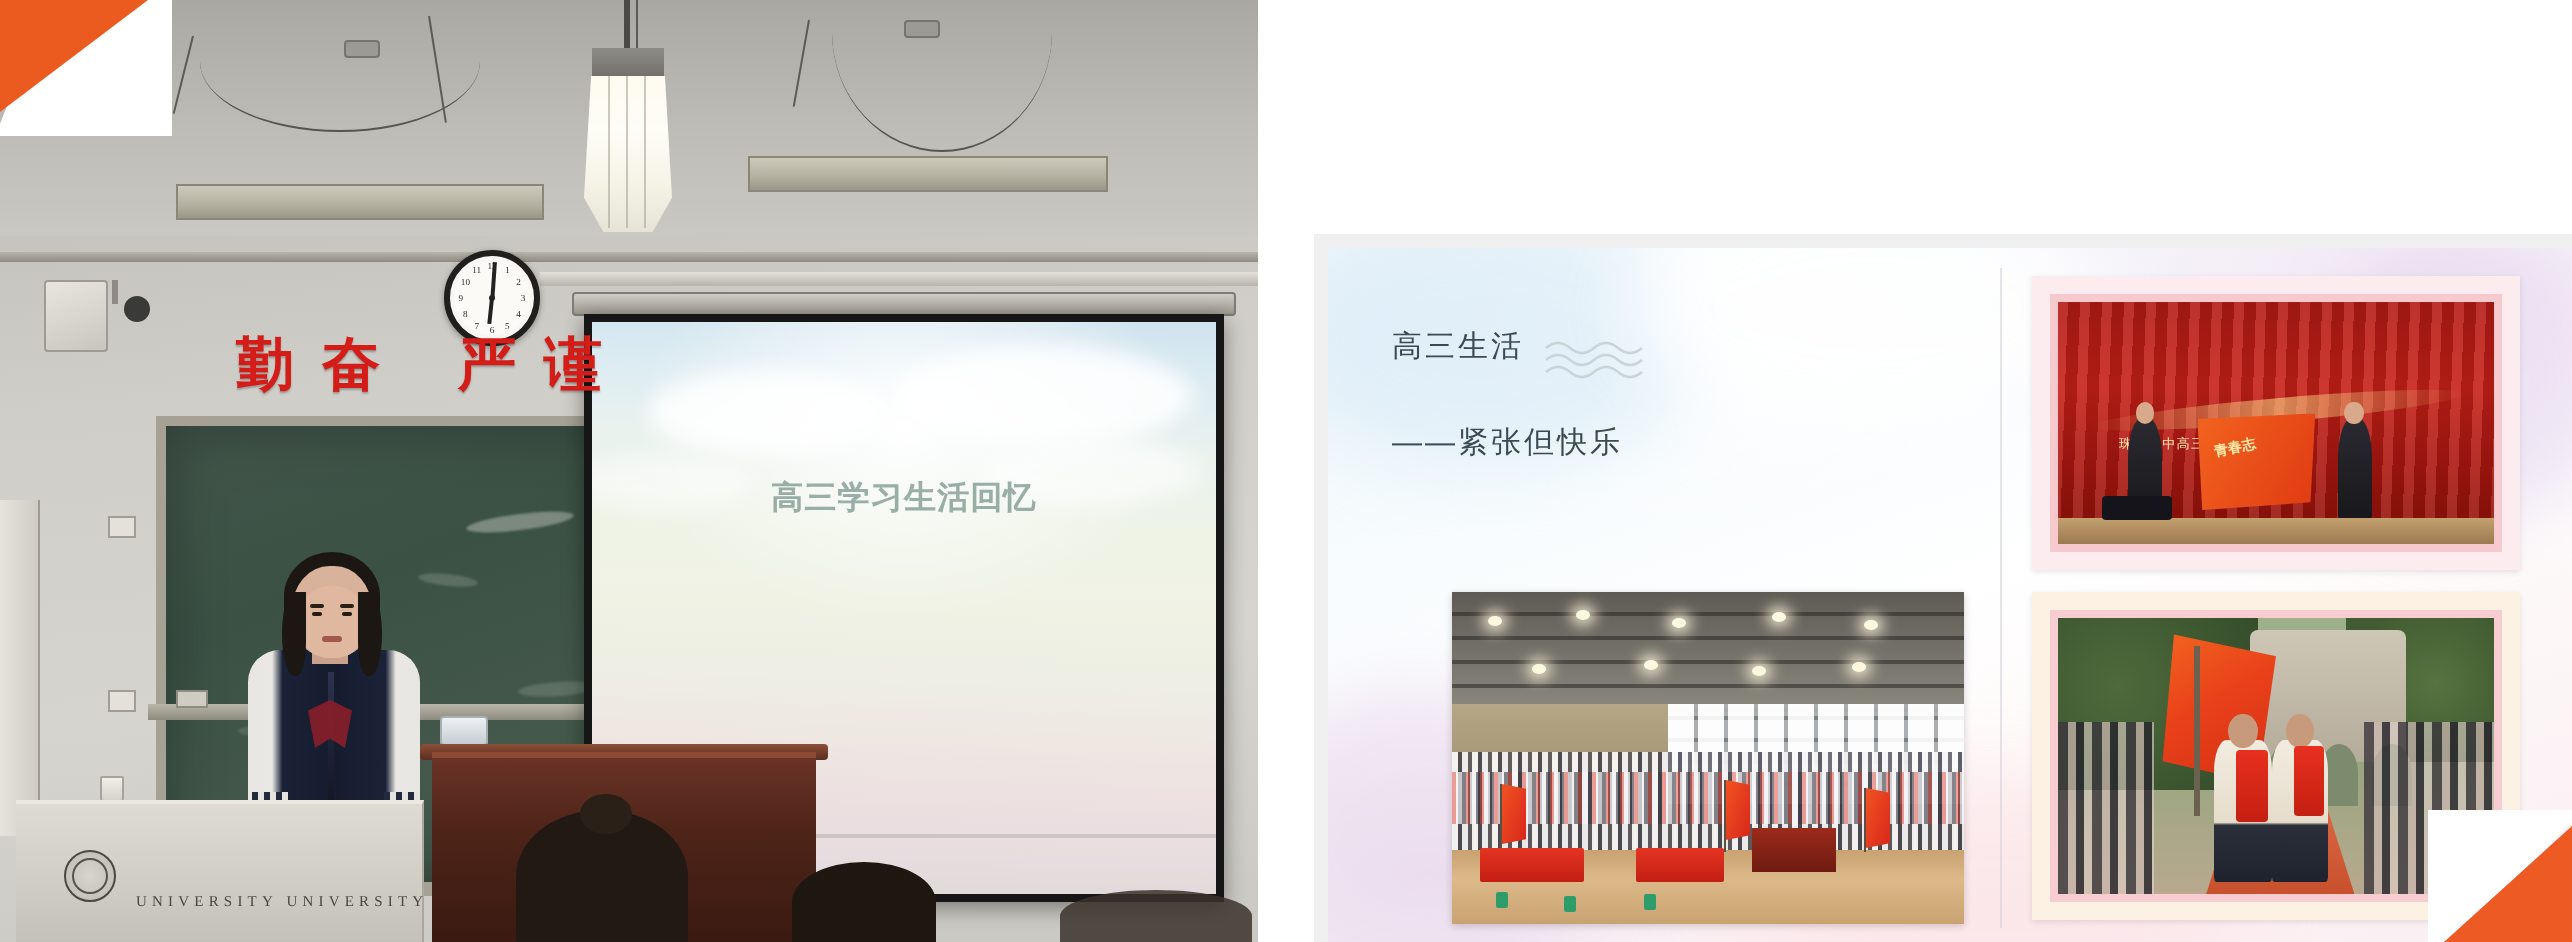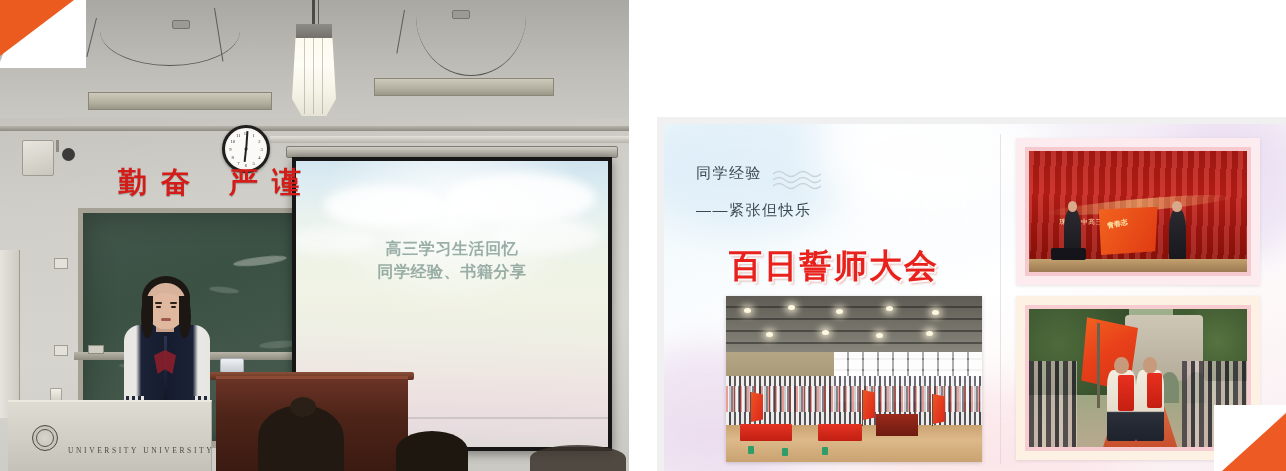--- a/index.html
+++ b/index.html
@@ -364,21 +364,21 @@
   .sky-blob {
     position:absolute; border-radius:50%; filter:blur(18px); opacity:.55;
   }
 
   .slide-sub1 {
     position:absolute; left:32px; top:40px;
     font-family:"DejaVu Sans","Liberation Sans",sans-serif;
     font-size:15px; color:#3c4a52; letter-spacing:1.5px;
   }
   .slide-sub2 {
-    position:absolute; left:32px; top:77px;
+    position:absolute; left:32px; top:88px;
     font-family:Liberation Sans, sans-serif;
     font-size:15px; color:#3c4a52; letter-spacing:1.5px;
   }
   .waves { position:absolute; left:108px; top:45px; width:50px; height:22px; }
   .slide-title {
     position:absolute; left:65px; top:120px;
     font-family:"DejaVu Sans","Liberation Sans",sans-serif;
     font-size:33px; font-weight:bold; color:#e8211c;
     letter-spacing:2px;
     text-shadow:1.5px 1.5px 0 rgba(255,255,255,.85), 2.5px 2.5px 2px rgba(180,40,30,.30);
@@ -668,21 +668,20 @@
 
     <div class="screen-top"></div>
     <div class="screen-frame">
       <div class="screen">
         <div class="cloud" style="left:28px; top:24px; width:120px; height:42px;"></div>
         <div class="cloud" style="left:150px; top:12px; width:150px; height:50px;"></div>
         <div class="cloud" style="left:196px; top:58px; width:108px; height:34px; opacity:.7;"></div>
         <div class="cloud" style="left:-10px; top:66px; width:90px; height:28px; opacity:.6;"></div>
         <div class="screen-text">
           <div>高三学习生活回忆</div>
-          <div>同学经验、书籍分享</div>
         </div>
         <div class="screen-hz"></div>
       </div>
     </div>
 
     <div class="p-body"></div>
     <div class="p-zip"></div>
     <div class="p-emblem"></div>
     <div class="p-cuffL"></div>
     <div class="p-cuffR"></div>
@@ -718,32 +717,31 @@
     <div id="slide">
 
       <div class="sky-blob" style="left:-30px; top:-20px; width:220px; height:130px; background:#cfe6f5;"></div>
       <div class="sky-blob" style="left:150px; top:-30px; width:240px; height:120px; background:#ffffff; opacity:.8;"></div>
       <div class="sky-blob" style="right:-20px; top:-10px; width:150px; height:150px; background:#e4d7f0;"></div>
       <div class="sky-blob" style="left:-40px; bottom:-30px; width:170px; height:160px; background:#e9d9ee;"></div>
       <div class="sky-blob" style="left:200px; bottom:-40px; width:260px; height:120px; background:#fbe2e6;"></div>
 
       <div class="slide-divider"></div>
 
-      <div class="slide-sub1">同学经验</div>
+      <div class="slide-sub1">高三生活</div>
       <div class="slide-sub2">——紧张但快乐</div>
 
       <div class="waves">
         <svg width="50" height="22" viewBox="0 0 50 22">
           <path d="M1 5 q6 -5 12 0 t12 0 t12 0 t12 0" fill="none" stroke="#c9d3d8" stroke-width="1.3"></path>
           <path d="M1 11 q6 -5 12 0 t12 0 t12 0 t12 0" fill="none" stroke="#c9d3d8" stroke-width="1.3"></path>
           <path d="M1 17 q6 -5 12 0 t12 0 t12 0 t12 0" fill="none" stroke="#c9d3d8" stroke-width="1.3"></path>
         </svg>
       </div>
 
-      <div class="slide-title">百日誓师大会</div>
 
       <div class="ph-gym">
         <div class="gym-ceiling"></div>
         <div class="gym-beam" style="top:10px;"></div>
         <div class="gym-beam" style="top:22px;"></div>
         <div class="gym-beam" style="top:34px;"></div>
         <div class="gym-beam" style="top:46px;"></div>
         <div class="gym-beam" style="top:58px;"></div>
         <div class="gym-light" style="left:18px;  top:12px;"></div>
         <div class="gym-light" style="left:62px;  top:9px;"></div>

